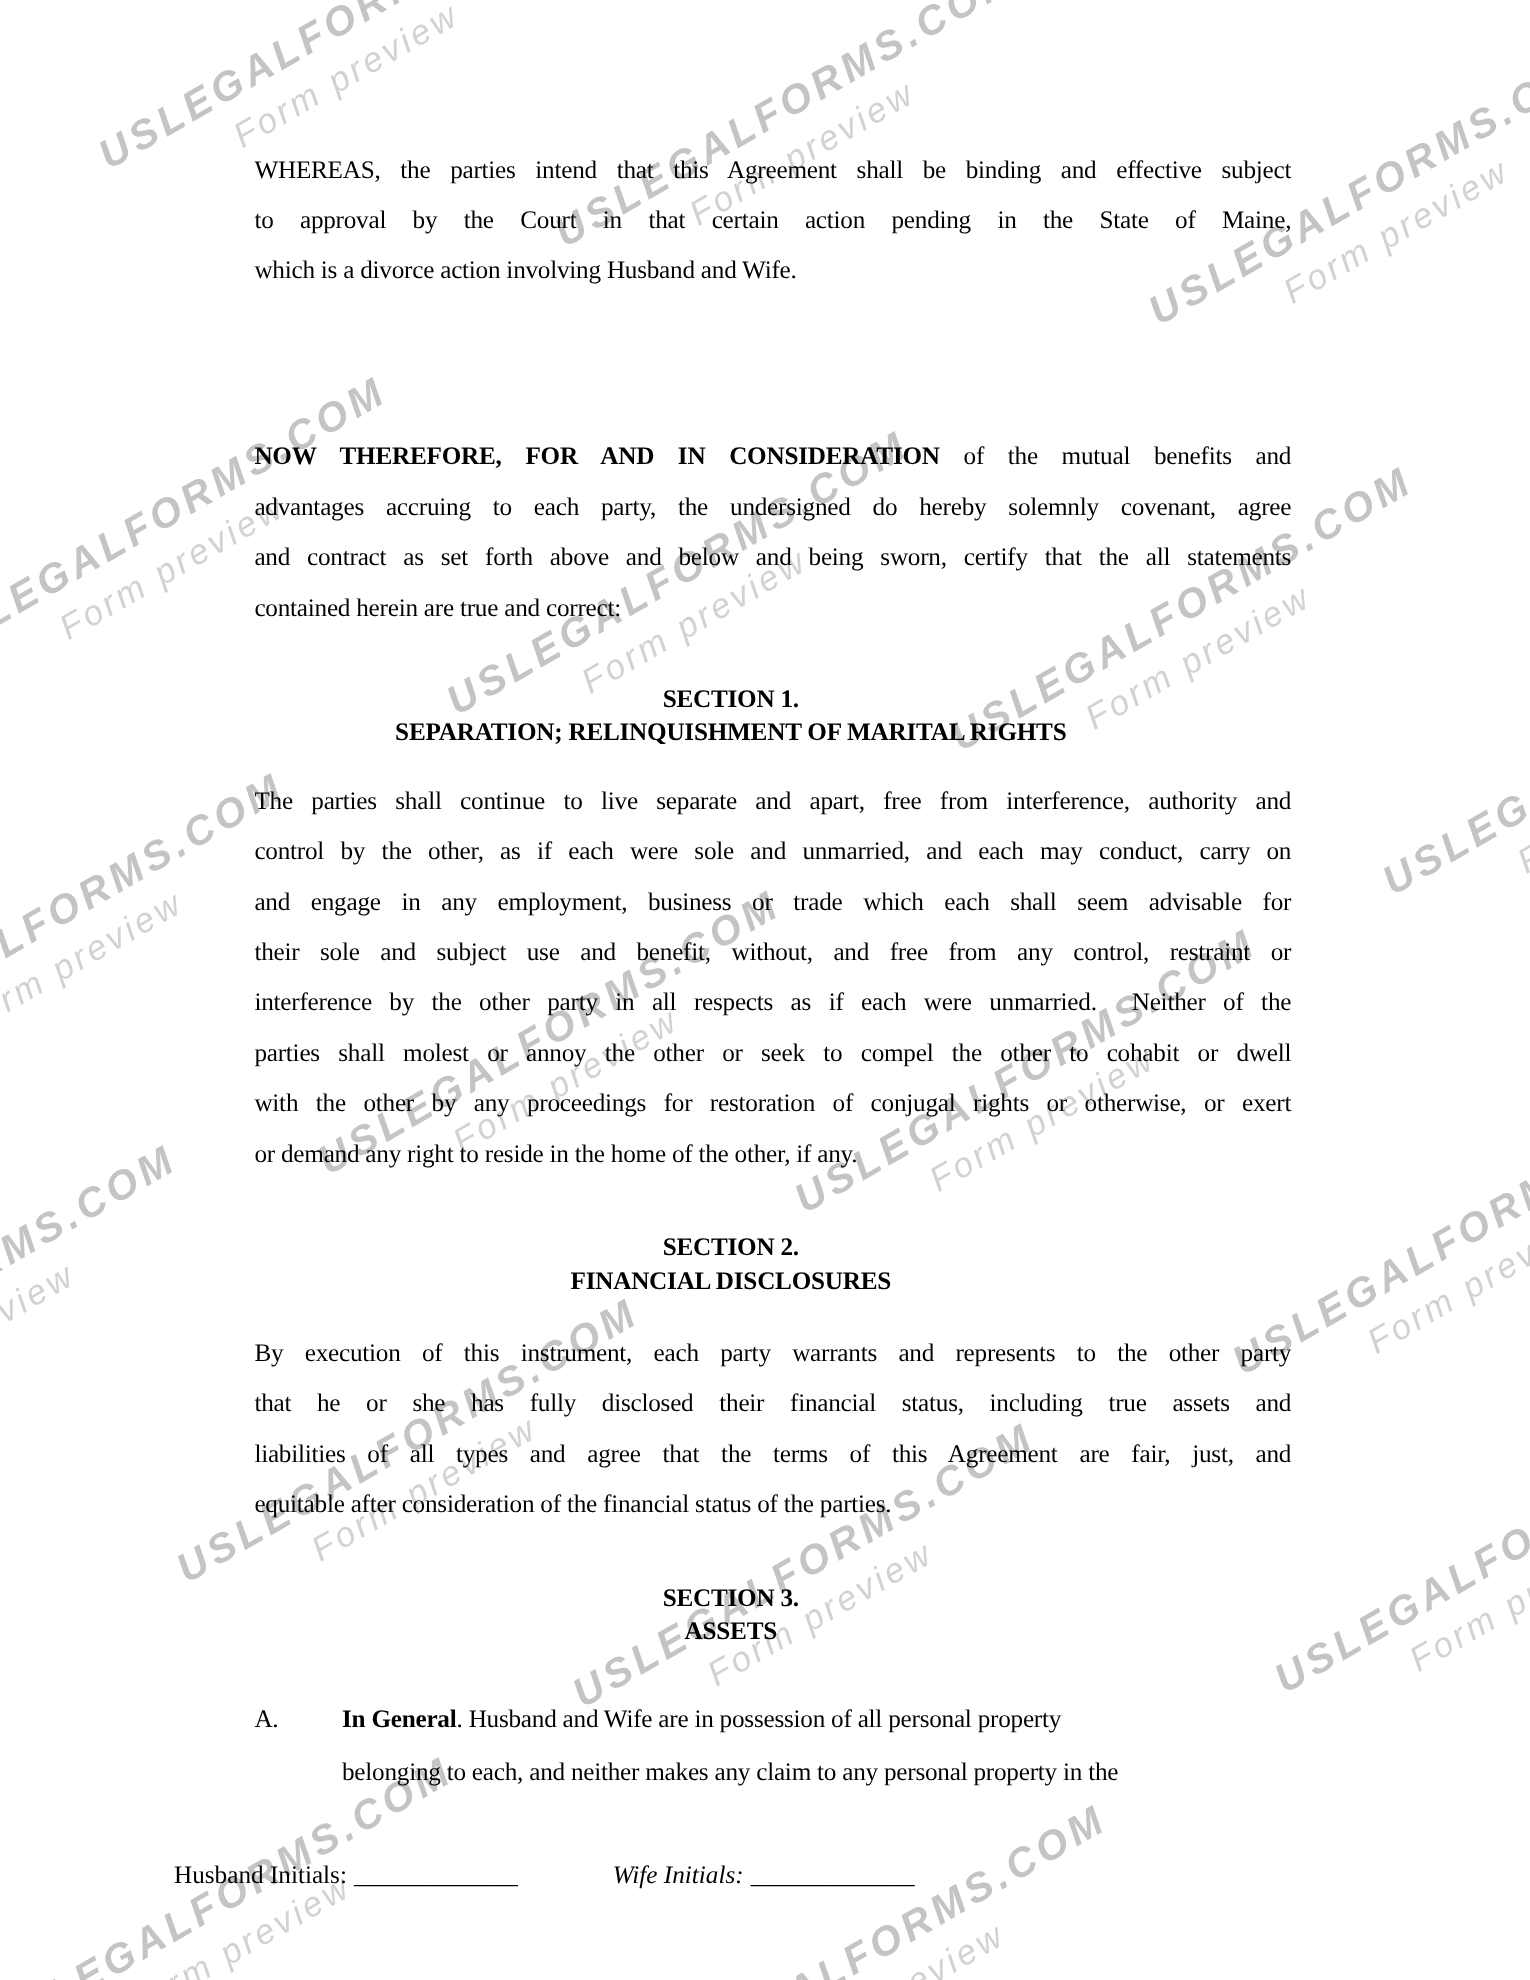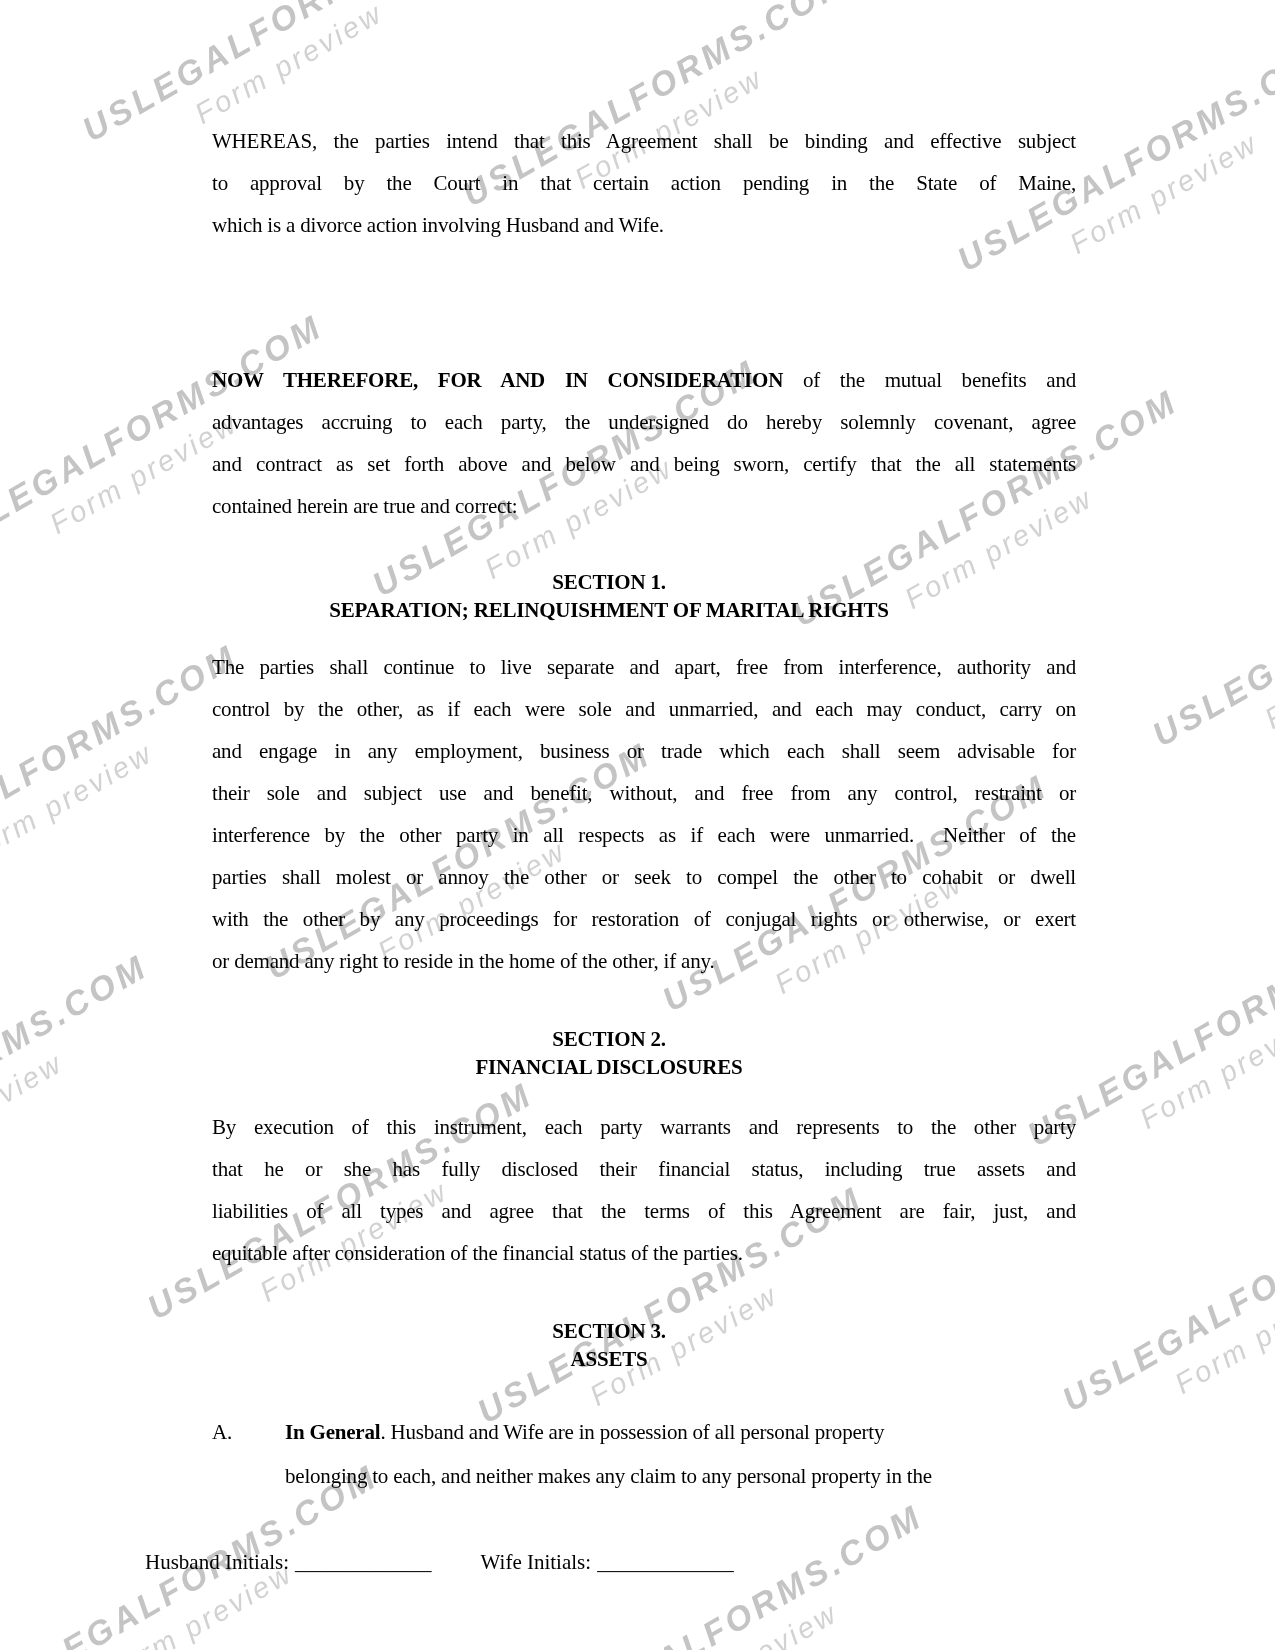--- a/index.html
+++ b/index.html
@@ -66,21 +66,21 @@
   .item-label { position: absolute; left: 0; top: 0; }
   .footer {
     position: absolute;
     left: 145px;
     top: 1547px;
     font-size: 21px;
     line-height: 30px;
     white-space: nowrap;
   }
   .blank { margin-left: 6px; }
-  .wife-group { margin-left: 49px; }
+  .wife-group { margin-left: 79px; font-style: italic; }
 </style>
 </head>
 <body>
 
 <div class="page">
 
   <div class="wm-layer">
       <div class="wm" style="left: 285px; top: 40px;">
         <div class="wm-l1" style="color: rgb(196, 196, 196);">USLEGALFORMS.COM</div>
         <div class="wm-l2" style="color: rgb(210, 210, 210);">Form preview</div>

